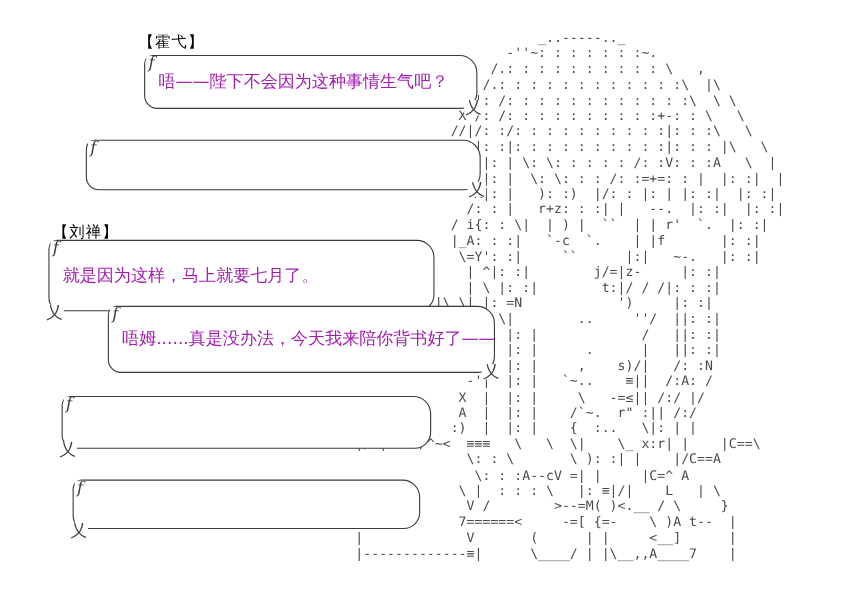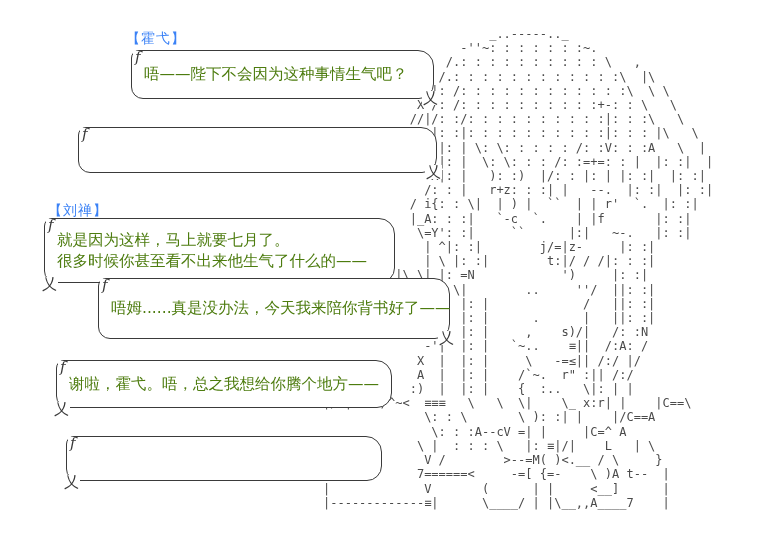--- a/index.html
+++ b/index.html
@@ -14,36 +14,36 @@
   
   #aa{
     position:absolute;left:323px;top:27px;margin:0;
     font-family:"DejaVu Sans Mono","Liberation Mono",monospace;
     font-size:12px;line-height:14.2px;
     color:#4a4a4a;white-space:pre;z-index:1;
   }
   
   .name-label{
     position:absolute;z-index:3;
-    font-size:14px;color:#3b82f6;letter-spacing:1px;white-space:nowrap;
+    font-size:14px;color:#000000;letter-spacing:1px;white-space:nowrap;
   }
   #label-huoyi{left:126px;top:30px;}
   #label-liushan{left:48px;top:202px;}
   
   .bubble{
     position:absolute;z-index:2;
     background:#ffffff;
     border:1.5px solid #3a3a3a;
     border-radius:8px 16px 15px 12px;
     display:flex;flex-direction:column;justify-content:center;
     padding:0 10px 0 12px;
     box-sizing:border-box;
   }
   .bline{
-    font-size:15.5px;line-height:21px;color:#4d7c0f;
+    font-size:15.5px;line-height:21px;color:#a21caf;
     white-space:nowrap;
   }
   .corner-f{
     position:absolute;left:1px;top:0px;
     font-family:"DejaVu Serif","Liberation Serif",serif;
     font-style:italic;font-size:15px;color:#3a3a3a;
     background:#fff;padding:0 2px;line-height:12px;
   }
   .tail{
     position:absolute;font-size:15px;color:#3a3a3a;
@@ -109,33 +109,31 @@
 
   <div class="bubble" id="b2">
     <span class="corner-f">f</span>
     <span class="tail tail-br">乂</span>
   </div>
 
   <div class="bubble" id="b3">
     <span class="corner-f">f</span>
     <span class="tail tail-bl">乂</span>
     <div class="bline">就是因为这样，马上就要七月了。</div>
-    <div class="bline">很多时候你甚至看不出来他生气了什么的——</div>
   </div>
 
   <div class="bubble" id="b4">
     <span class="corner-f">f</span>
     <span class="tail tail-br">乂</span>
     <div class="bline">唔姆......真是没办法，今天我来陪你背书好了——</div>
   </div>
 
   <div class="bubble" id="b5">
     <span class="corner-f">f</span>
     <span class="tail tail-bl">乂</span>
-    <div class="bline">谢啦，霍弋。唔，总之我想给你腾个地方——</div>
   </div>
 
   <div class="bubble" id="b6">
     <span class="corner-f">f</span>
     <span class="tail tail-bl">乂</span>
   </div>
 
 </div>
 
 </body></html>

